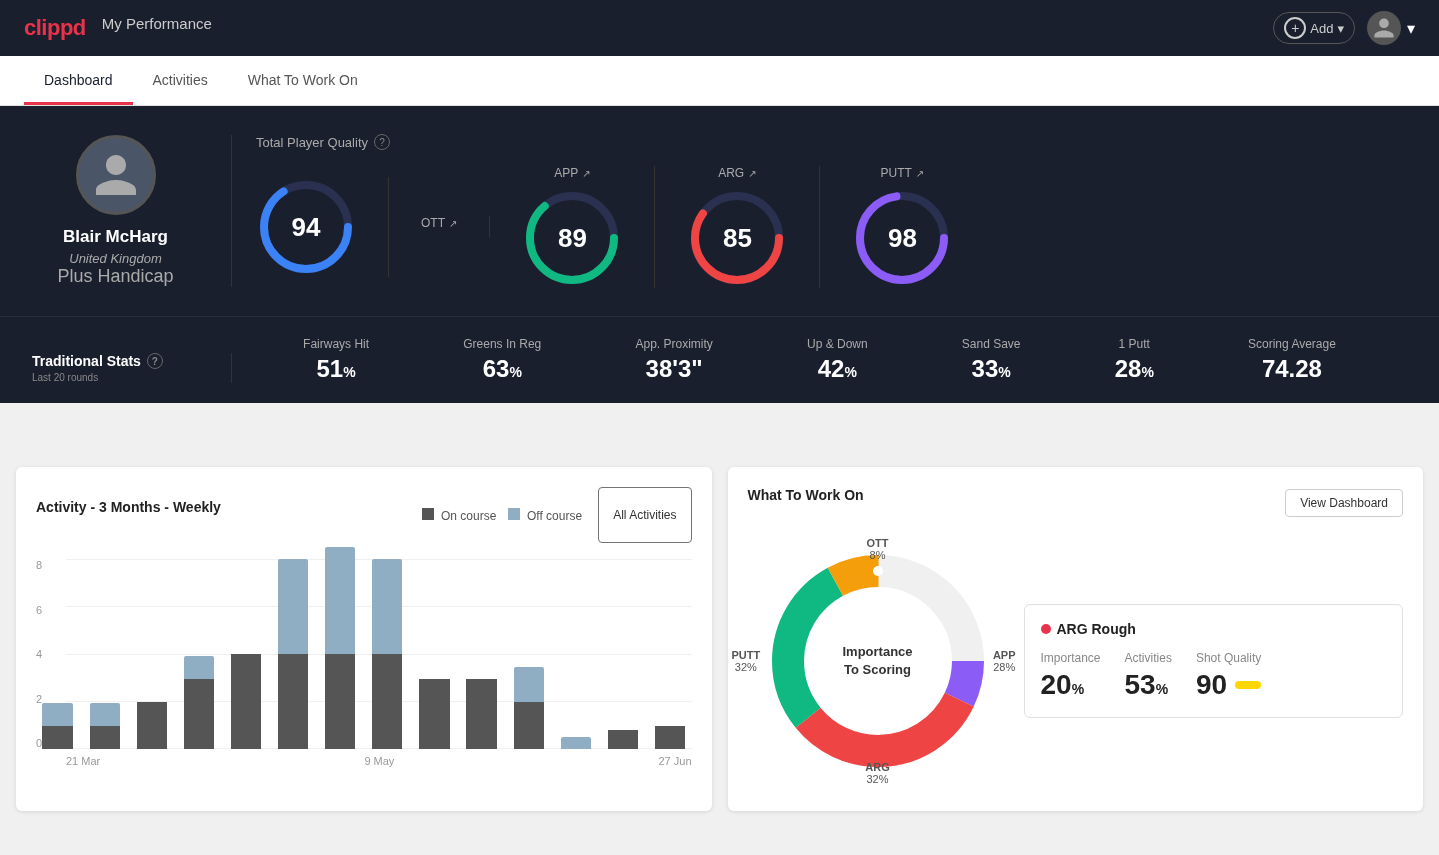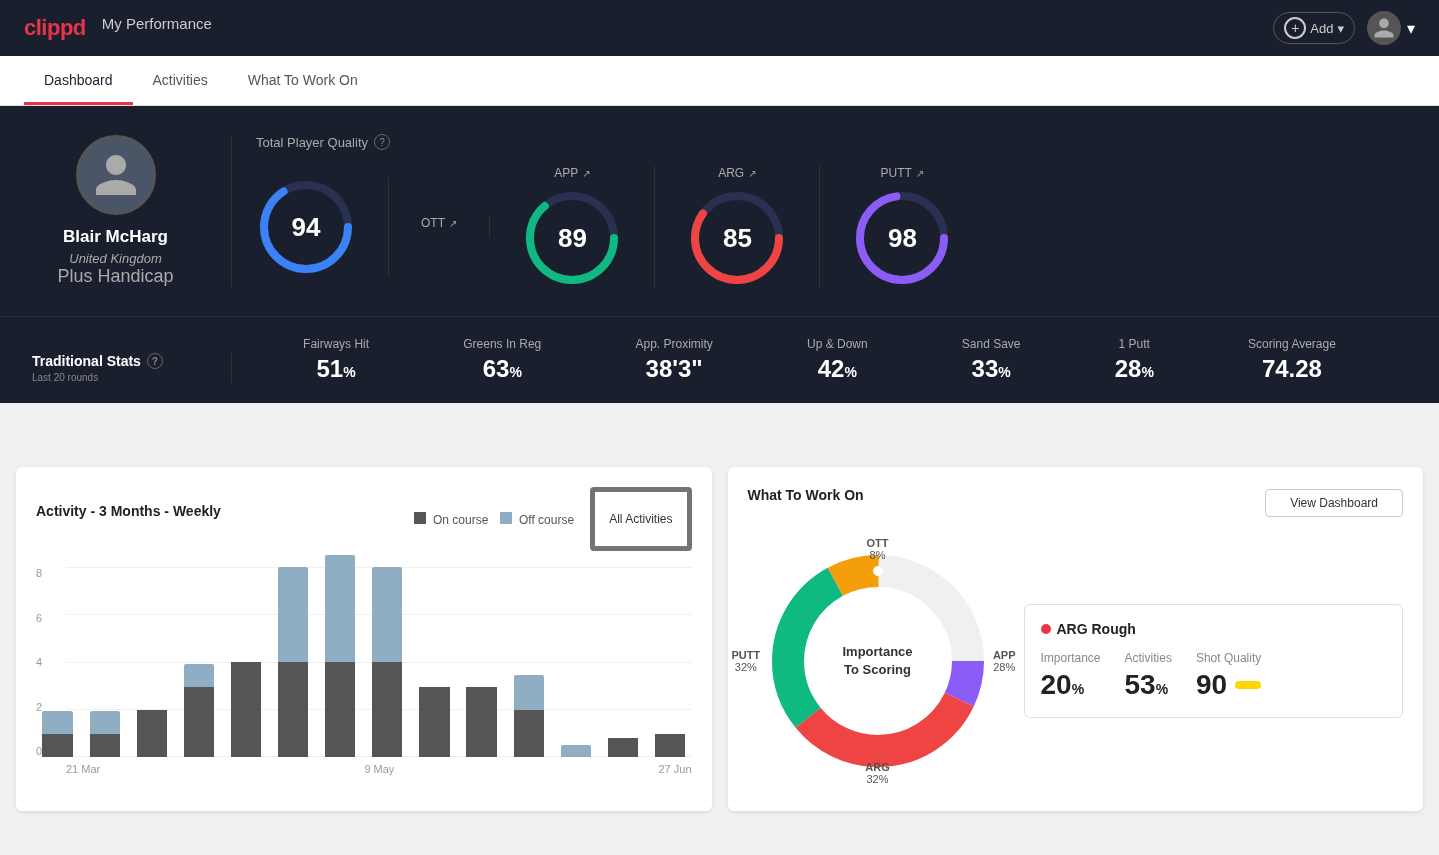--- a/index.html
+++ b/index.html
@@ -147,21 +147,21 @@
       box-shadow: 0 1px 4px rgba(0,0,0,0.1);
       margin-top: 48px;
     }
     .panel-title { font-size: 14px; font-weight: 600; margin-bottom: 16px; color: #222; }
 
     
     .chart-header { display: flex; align-items: center; justify-content: space-between; margin-bottom: 16px; }
     .chart-legend { display: flex; align-items: center; gap: 12px; font-size: 12px; color: #555; }
     .legend-dot { width: 12px; height: 12px; display: inline-block; }
     .all-activities-btn {
-      border: 5px solid #737373; border-radius: 4px;
+      border: 1px solid #737373; border-radius: 4px;
       padding: 20px 14px; font-size: 12px; cursor: pointer;
       background: #fff; color: #333;
     }
     .chart-area {
       position: relative;
       height: 220px;
       padding-bottom: 30px;
     }
     .chart-bars {
       display: flex;
@@ -187,21 +187,21 @@
       display: flex; flex-direction: column; justify-content: space-between;
       pointer-events: none;
     }
     .grid-line { border-top: 1px solid #f0f0f0; width: 100%; }
 
     
     .wtwo-panel { flex: 1; }
     .wtwo-header { display: flex; align-items: center; justify-content: space-between; margin-bottom: 12px; }
     .view-dashboard-btn {
       border: 1px solid #ccc; border-radius: 4px;
-      padding: 6px 24px; font-size: 12px; cursor: pointer;
+      padding: 6px 14px; font-size: 12px; cursor: pointer;
       background: #fff; color: #333;
     }
     .wtwo-content { display: flex; align-items: center; gap: 16px; }
     .detail-card {
       border: 1px solid #e0e0e0; border-radius: 6px;
       padding: 16px; flex: 1;
     }
     .detail-card-title {
       display: flex; align-items: center; gap: 6px;
       font-size: 14px; font-weight: 600; margin-bottom: 14px; color: #222;

